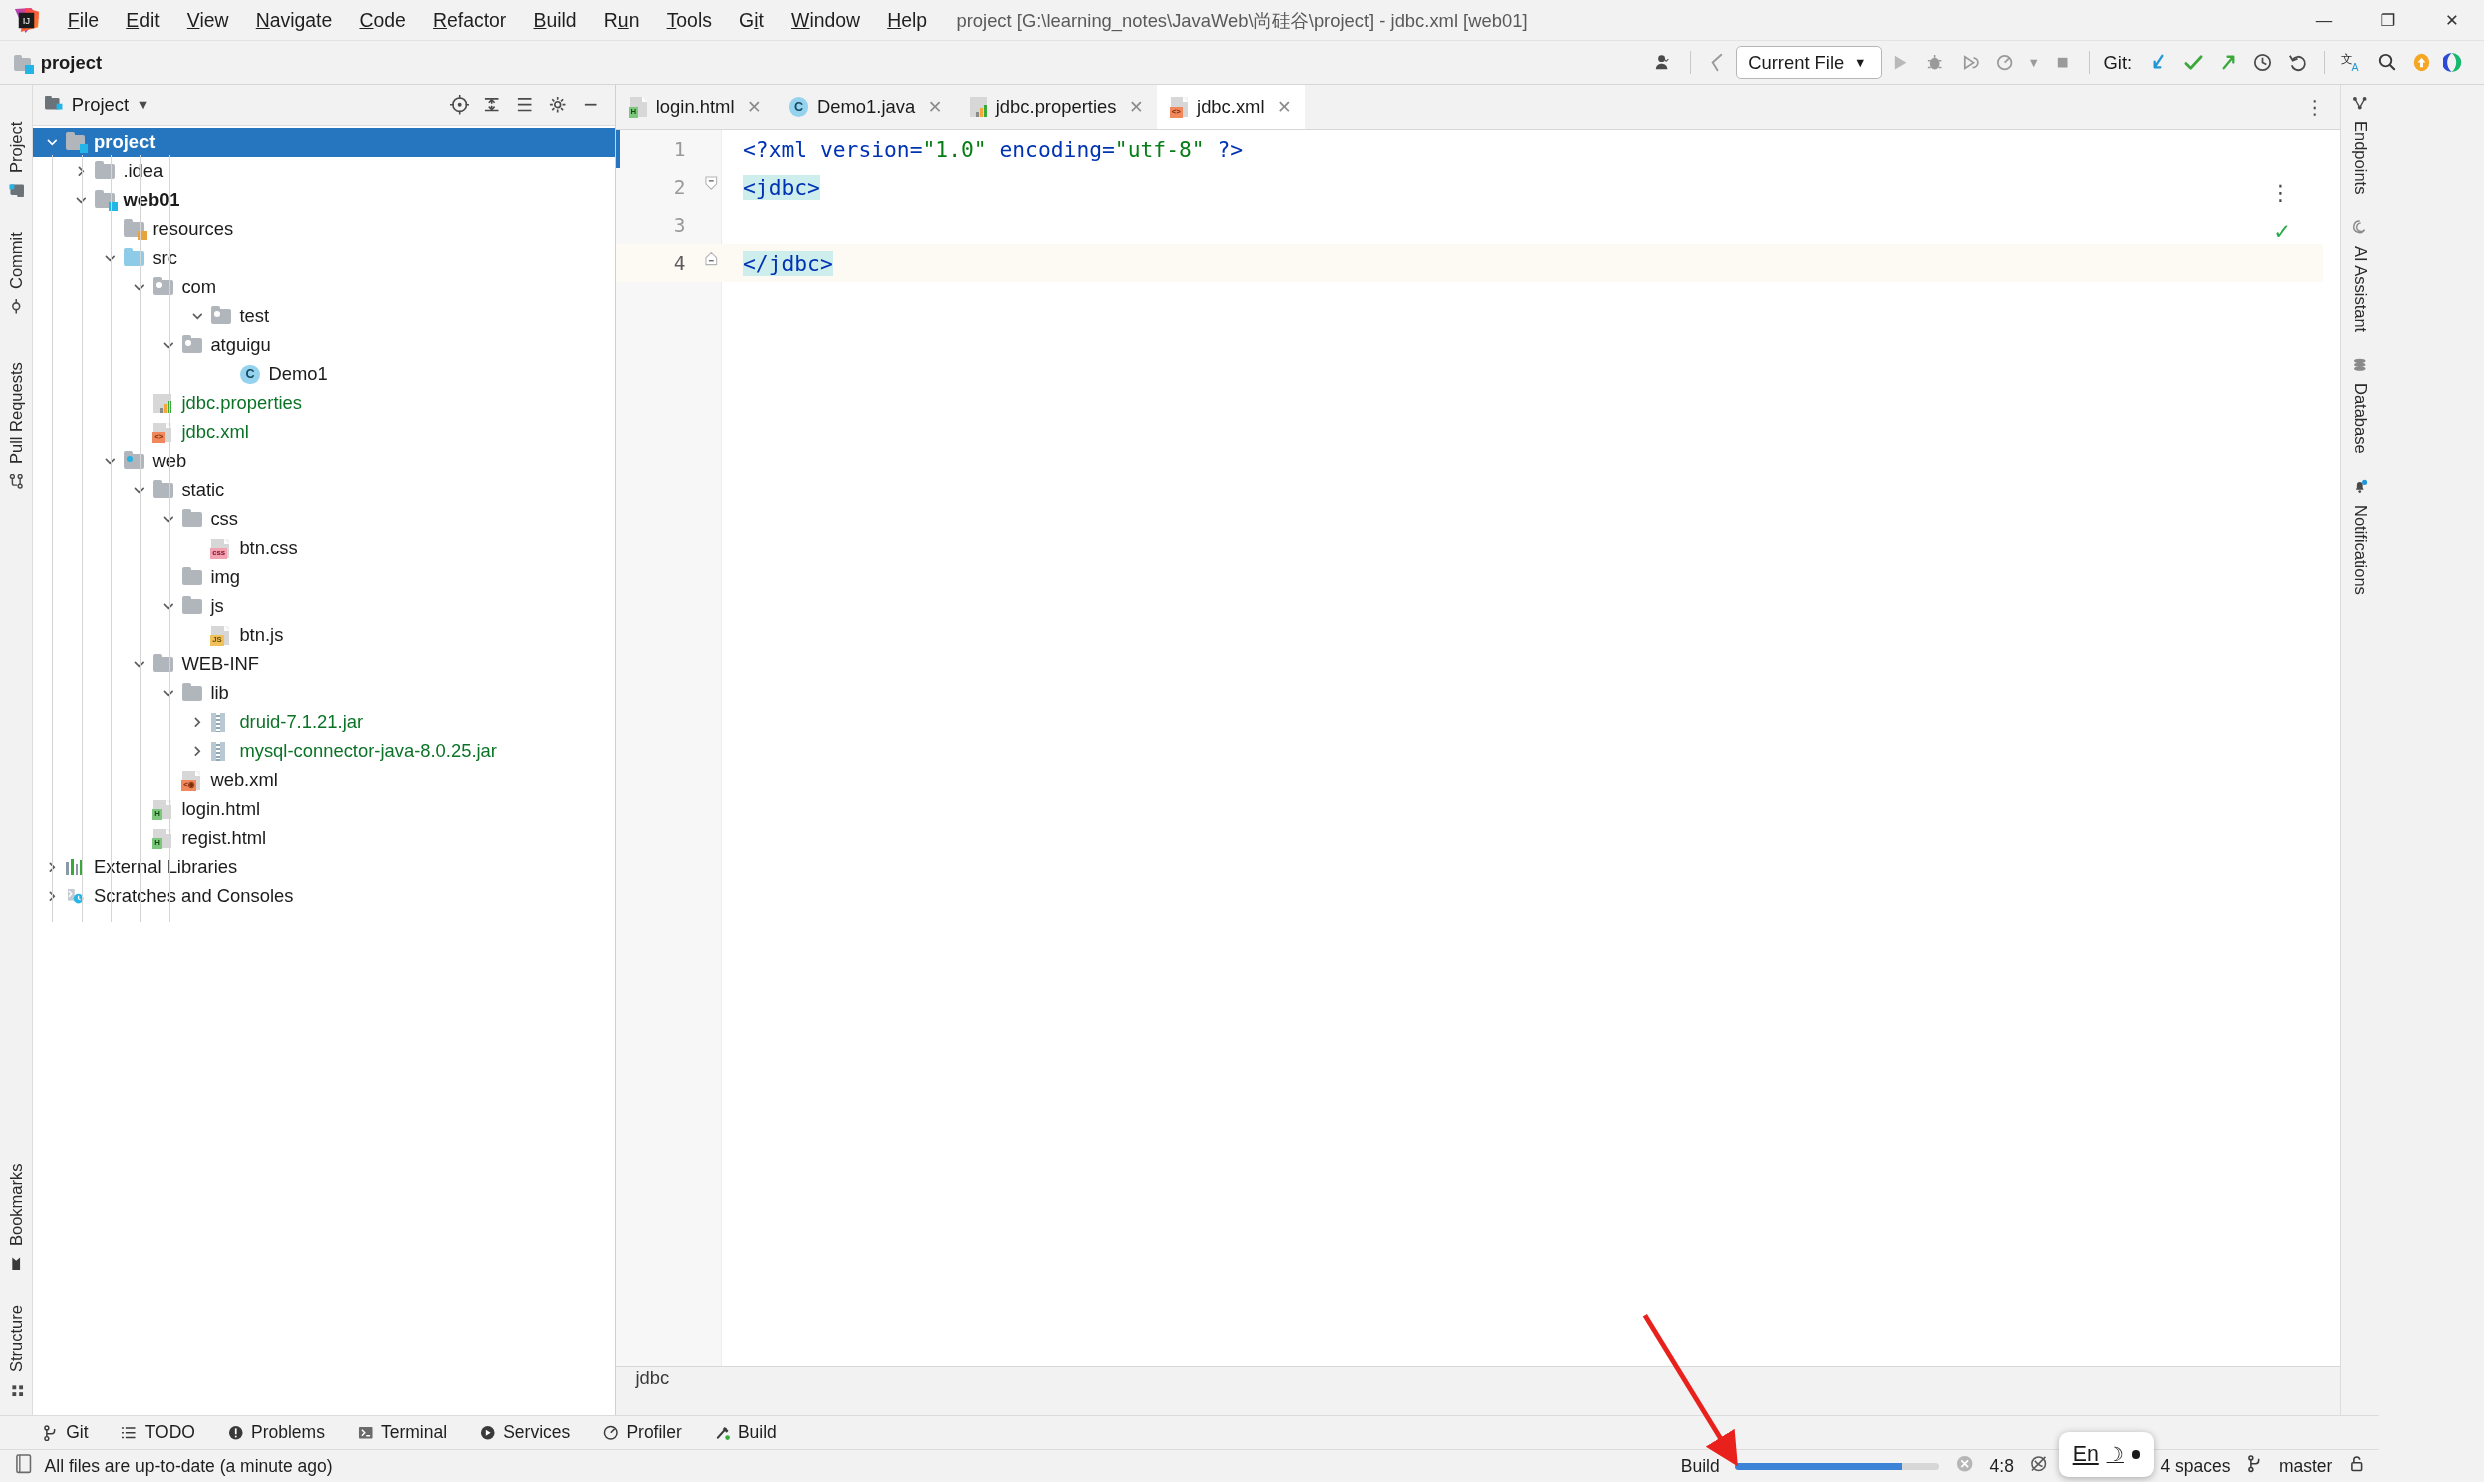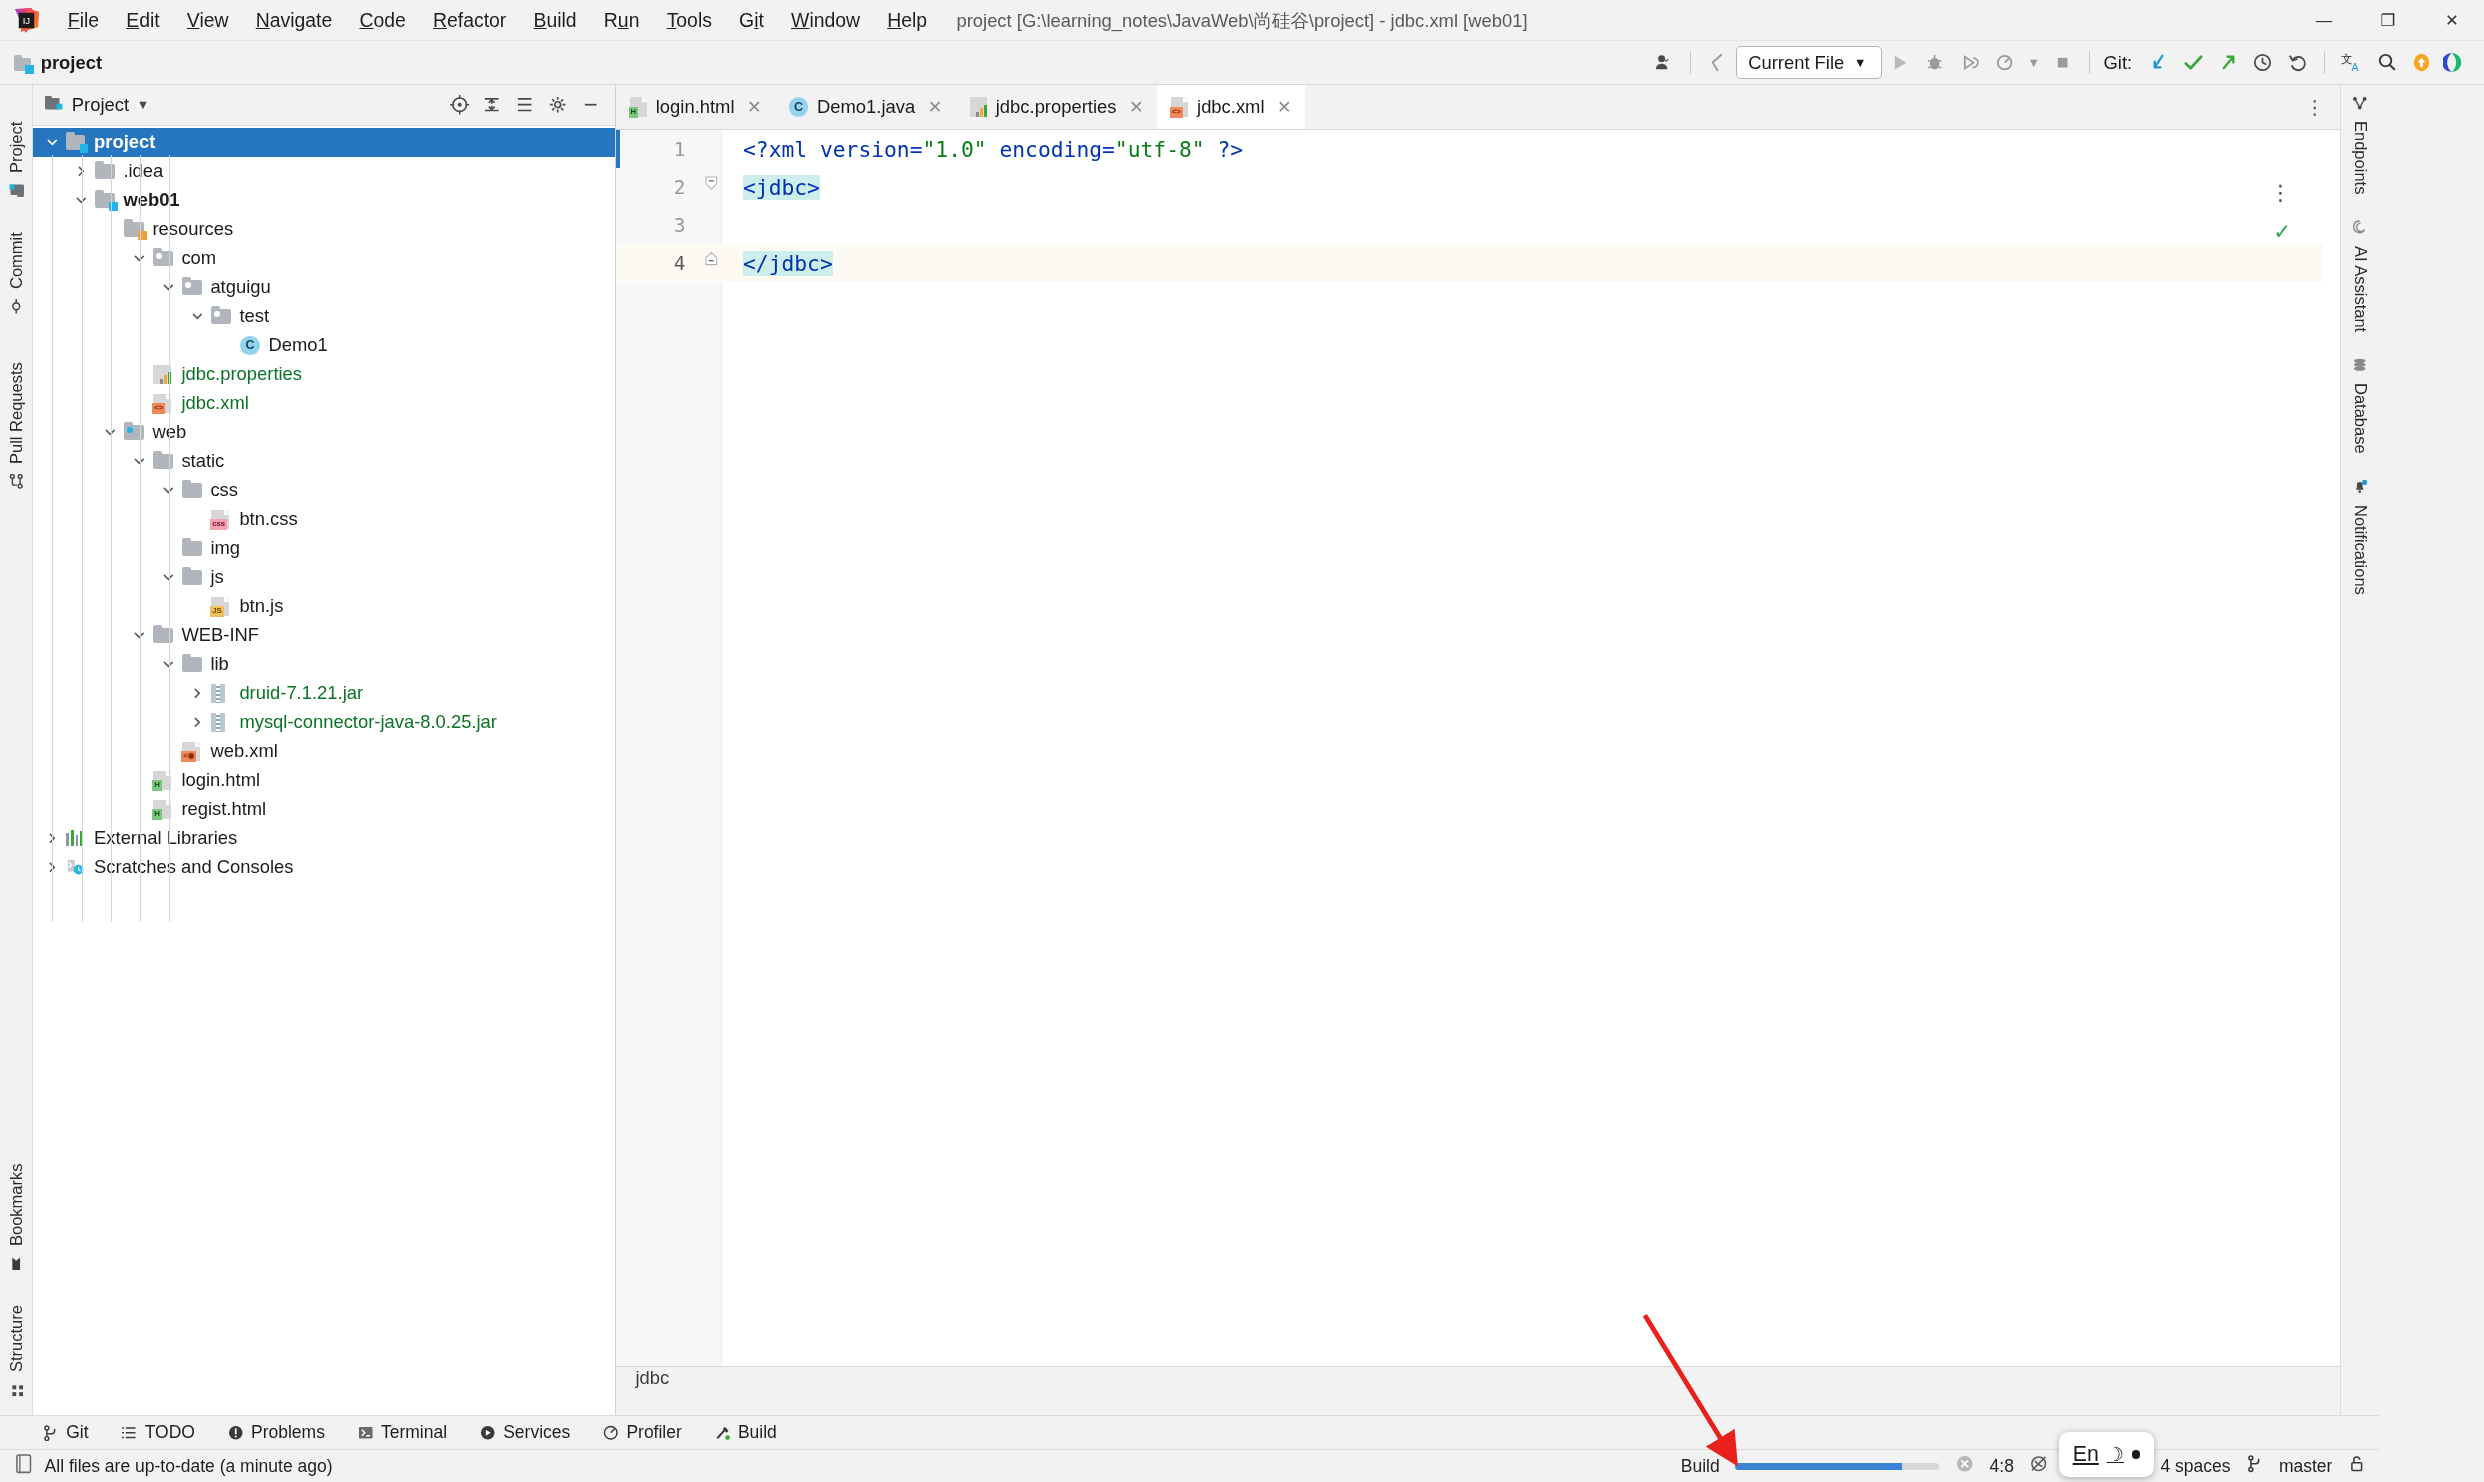--- a/index.html
+++ b/index.html
@@ -516,57 +516,68 @@
         <div class="tnode">
           <span class="arrow" style="margin-left: 68px;"></span>
           <span class="ic" style="margin-left: 3.9px;">
             <div class="folder">
               <span class="badge orange"></span>
             </div>
           </span>
           <span class="lbl">resources</span>
         </div>
         <div class="tnode">
+          <span class="arrow" style="margin-left: 68px;">
+            <svg width="12.6" height="12.6" viewBox="0 0 13 13">
+              <path d="M2.5 4.5 L6.5 8.5 L10.5 4.5" stroke="currentColor" stroke-width="1.7" fill="none" stroke-linecap="round"></path>
+            </svg>
+          </span>
+          <span class="ic" style="margin-left: 3.9px;">
+            <div class="folder blue"></div>
+          </span>
+          <span class="lbl">src</span>
+        </div>
+        <div class="tnode">
           <span class="arrow" style="margin-left: 97px;">
             <svg width="12.6" height="12.6" viewBox="0 0 13 13">
               <path d="M2.5 4.5 L6.5 8.5 L10.5 4.5" stroke="currentColor" stroke-width="1.7" fill="none" stroke-linecap="round"></path>
             </svg>
           </span>
           <span class="ic" style="margin-left: 3.9px;">
             <div class="folder">
               <span class="dot"></span>
             </div>
           </span>
           <span class="lbl">com</span>
         </div>
         <div class="tnode">
-          <span class="arrow" style="margin-left: 126px;">
+          <span class="arrow" style="margin-left: 155px;">
             <svg width="12.6" height="12.6" viewBox="0 0 13 13">
               <path d="M2.5 4.5 L6.5 8.5 L10.5 4.5" stroke="currentColor" stroke-width="1.7" fill="none" stroke-linecap="round"></path>
             </svg>
           </span>
           <span class="ic" style="margin-left: 3.9px;">
             <div class="folder">
               <span class="dot"></span>
             </div>
           </span>
-          <span class="lbl">atguigu</span>
-        </div>
-        <div class="tnode">
-          <span class="arrow" style="margin-left: 155px;">
+          <span class="lbl">test</span>
+        </div>
+        <div class="tnode">
+          <span class="arrow" style="margin-left: 126px;">
             <svg width="12.6" height="12.6" viewBox="0 0 13 13">
               <path d="M2.5 4.5 L6.5 8.5 L10.5 4.5" stroke="currentColor" stroke-width="1.7" fill="none" stroke-linecap="round"></path>
             </svg>
           </span>
           <span class="ic" style="margin-left: 3.9px;">
             <div class="folder">
               <span class="dot"></span>
             </div>
           </span>
-          <span class="lbl">test</span>
+          <span class="lbl">atguigu</span>
         </div>
         <div class="tnode">
           <span class="arrow" style="margin-left: 184px;"></span>
           <span class="ic" style="margin-left: 3.9px;">
             <div class="classic">C</div>
           </span>
           <span class="lbl">Demo1</span>
         </div>
         <div class="tnode">
           <span class="arrow" style="margin-left: 97px;"></span>

